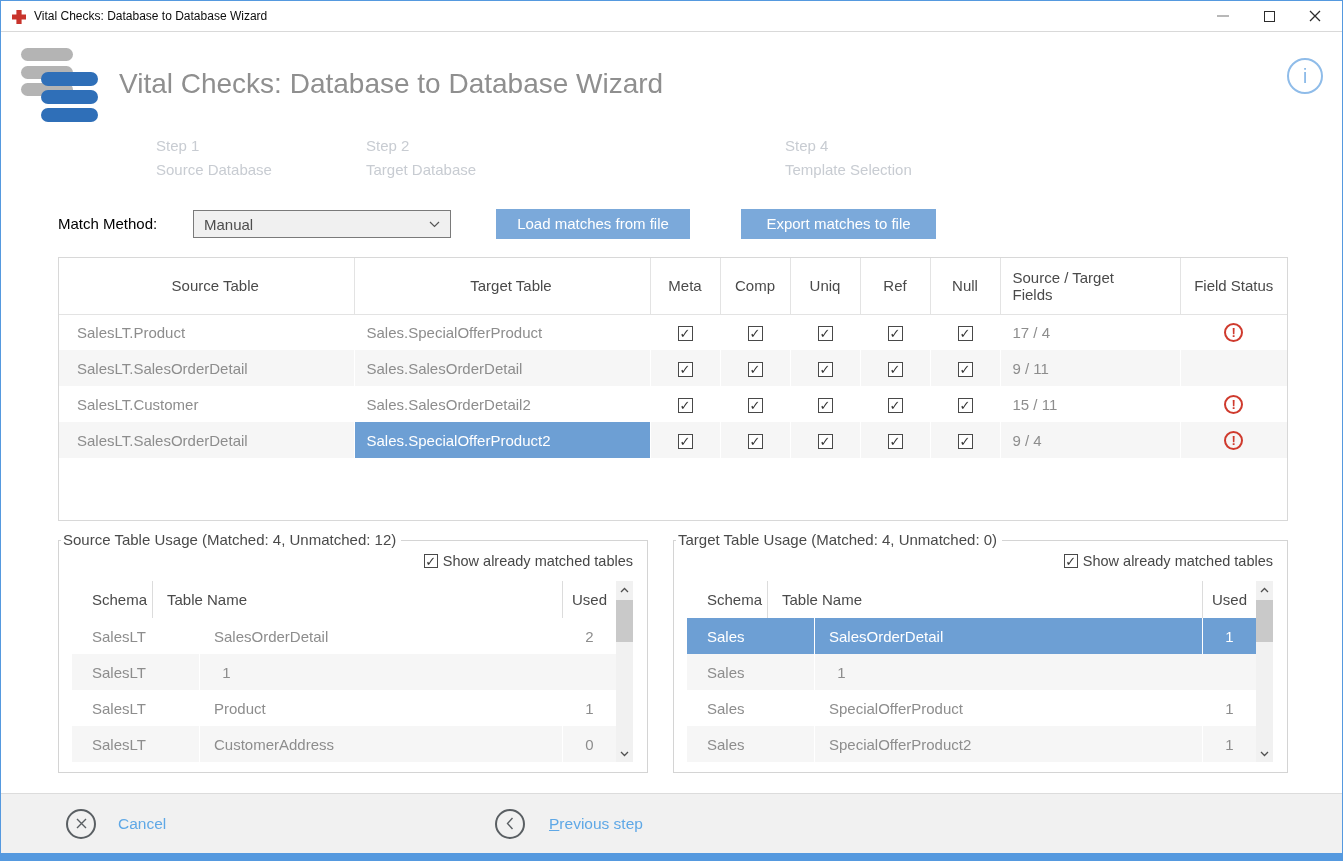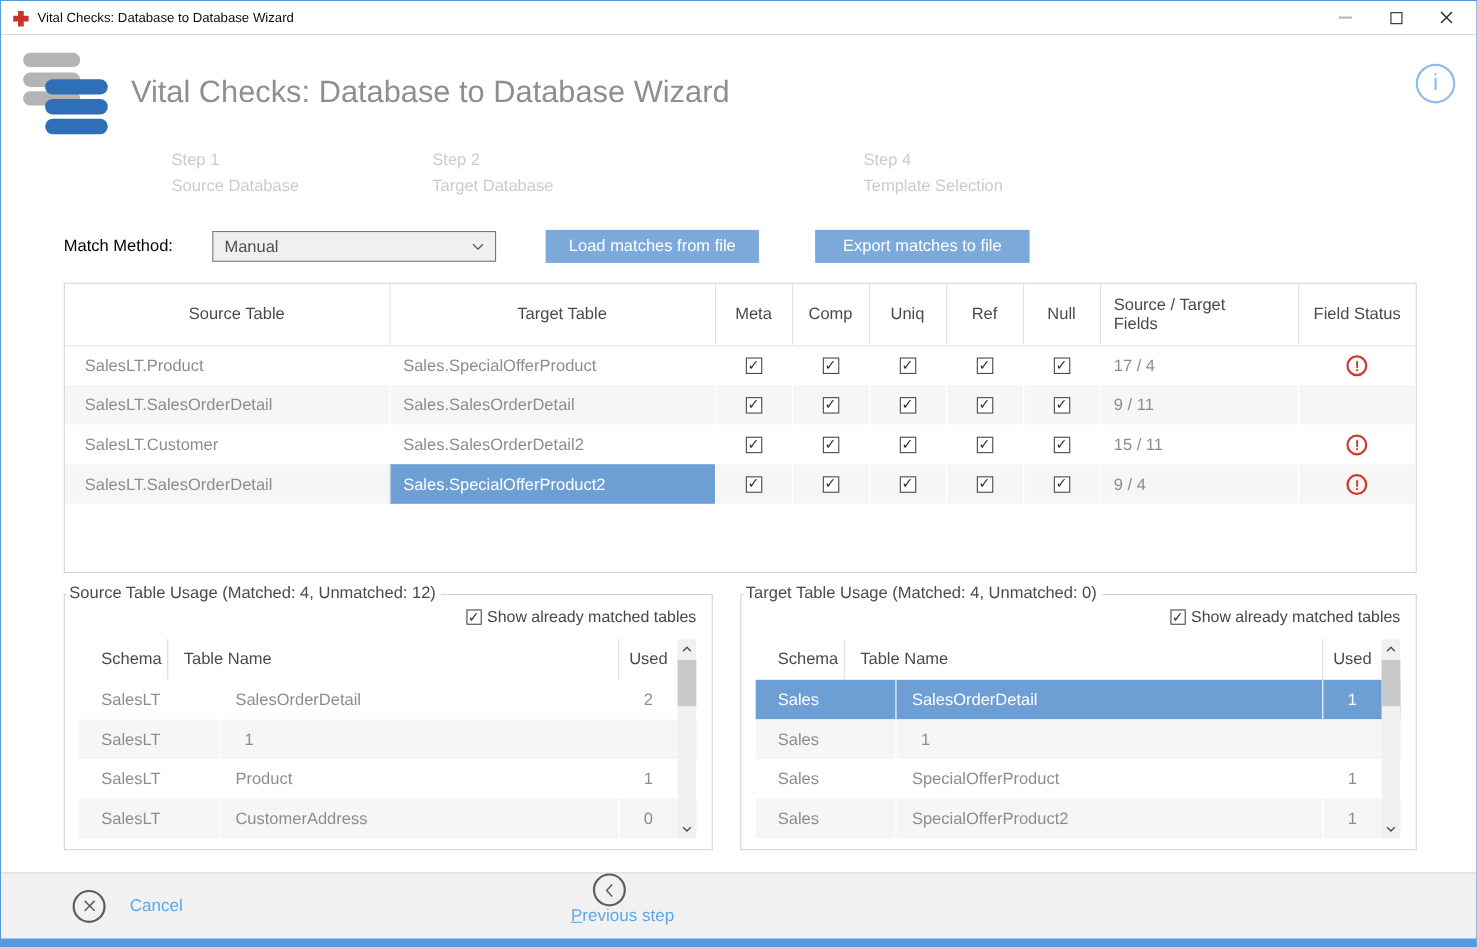--- a/index.html
+++ b/index.html
@@ -32,21 +32,21 @@
 
   
   .step { position:absolute; top:102px; display:flex; align-items:center; gap:8px; color:#c8ccd2; }
   .step .txt { line-height:24px; font-size:15px; }
   .step.active { color:#353535; }
   .step-circle { display:none; width:26px; height:26px; border:2px solid #3d7fc1; border-radius:50%;
                  position:relative; flex:none; }
   .step-circle::after { content:""; position:absolute; left:2px; top:2px; width:14px; height:14px;
                         border:2px solid #3d7fc1; border-radius:50%; }
   .step.active .step-circle { display:inline-block; }
-  .s1 { left:155px; } .s2 { left:392px; } .s3 { left:553px; } .s4 { left:784px; }
+  .s1 { left:155px; } .s2 { left:365px; } .s3 { left:553px; } .s4 { left:784px; }
 
   
   .mm-label { position:absolute; left:57px; top:178px; height:28px; line-height:28px; color:#000000; }
   .mm-select { position:absolute; left:192px; top:178px; width:258px; height:28px; background:#f0f0f0;
                border:1px solid #7a7a7a; display:flex; align-items:center; padding:0 10px; color:#4e4e4e; }
   .mm-select .val { flex:1; }
   .btn { position:absolute; top:177px; height:30px; background:var(--button,#7ba9da); color:#fff;
          border:none; font-size:15px; font-family:inherit; text-align:center; line-height:30px; }
   .btn-load { left:495px; width:194px; }
   .btn-export { left:740px; width:195px; }
@@ -103,21 +103,21 @@
 
   
   .u-scrollbar { position:absolute; right:0; top:0; width:17px; height:181px; background:#f1f1f1; }
   .sb-arrow { position:absolute; left:0; width:17px; height:17px; display:flex; align-items:center; justify-content:center; }
   .sb-up { top:0; } .sb-down { bottom:0; }
   .sb-thumb { position:absolute; left:0; top:19px; width:17px; height:42px; background:#c9c9c9; }
 
   
   .footerbar { height:60px; flex:none; background:#f1f1f1; border-top:1px solid #dcdcdc; position:relative; }
   .f-item { position:absolute; top:0; height:100%; display:flex; align-items:center; }
-  .f-cancel { left:65px; } .f-prev { left:494px;flex-direction:column; } .f-next { left:735px; }
+  .f-cancel { left:65px; } .f-prev { left:494px; } .f-next { left:735px; }
   .f-circle { width:30px; height:30px; border:2px solid #5a5f63; border-radius:50%; flex:none;
               display:flex; align-items:center; justify-content:center; }
   .f-label { color:var(--link,#64abe8); font-size:15.5px; }
   .f-cancel .f-label { margin-left:22px; }
   .f-prev .f-label { margin-left:24px; }
   .f-next .f-label { margin-left:27px; }
   .f-label .u { text-decoration:underline; }
 
   .bottom-strip { height:7px; flex:none; background:var(--window-border,#5b9ddd); }
 </style>

